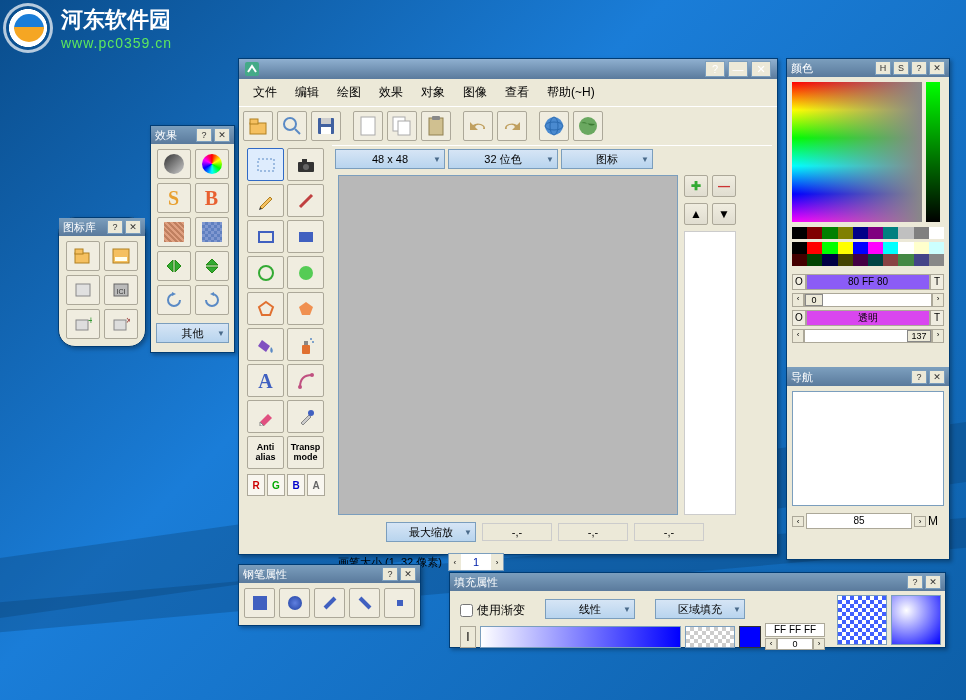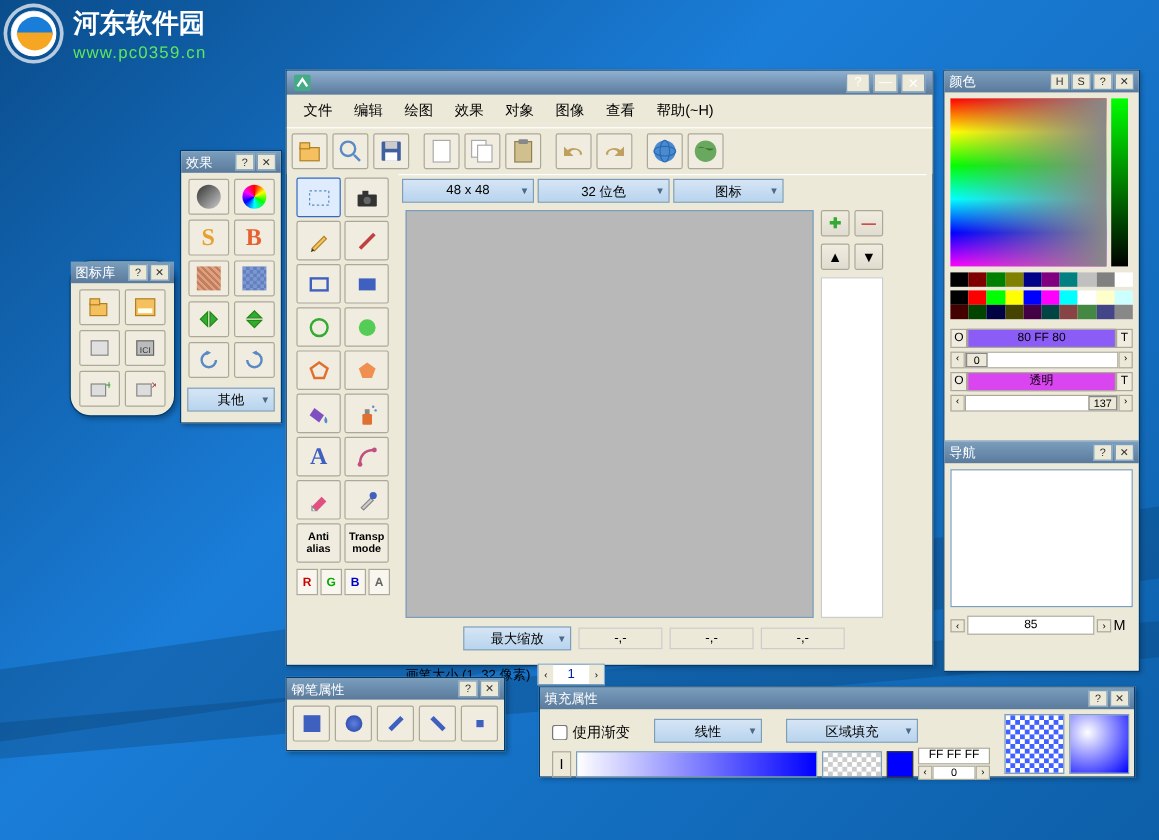--- a/index.html
+++ b/index.html
@@ -564,21 +564,21 @@
   <div style="display:flex;gap:6px;padding:4px">
     <div style="flex:1">
       <div class="fill-top">
         <label class="fill-check">
             <input type="checkbox" style=""> 
             <span>使用渐变</span>
           </label>
         <div class="dropdown fill-dd">
             <span>线性</span>
           </div>
-        <div class="dropdown fill-dd" style="width:110px">
+        <div class="dropdown fill-dd" style="width:90px">
             <span>区域填充</span>
           </div>
       </div>
       <div style="display:flex;gap:4px;padding:0 6px;align-items:center">
         <div class="lbl" style="width:16px;height:22px;line-height:20px;border:1px solid #aca899;text-align:center">I</div>
         <div class="grad-preview"></div>
         <div style="width:50px;height:22px;background:repeating-conic-gradient(#ccc 0 25%,#fff 0 50%) 0 0/8px 8px;border:1px solid #7b9ebd"></div>
         <div style="width:22px;height:22px;background:#00f;border:1px solid #333"></div>
         <div style="display:flex;flex-direction:column;gap:1px">
           <div style="width:60px;height:14px;border:1px solid #aca899;background:#fff;text-align:center;font-size:10px;line-height:12px">FF FF FF</div>

